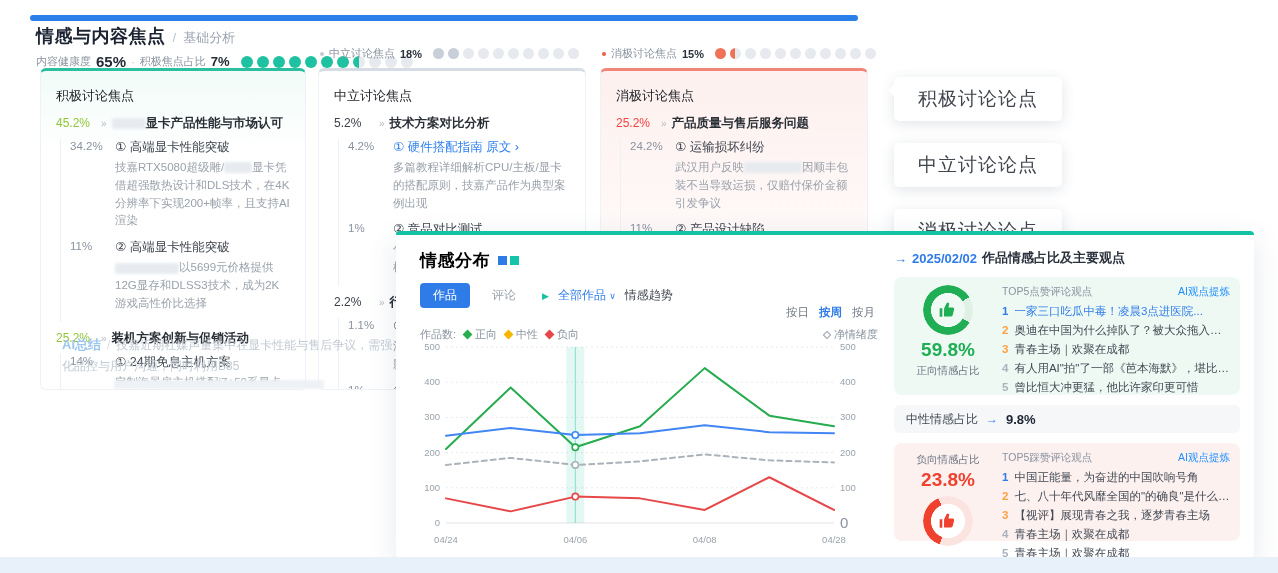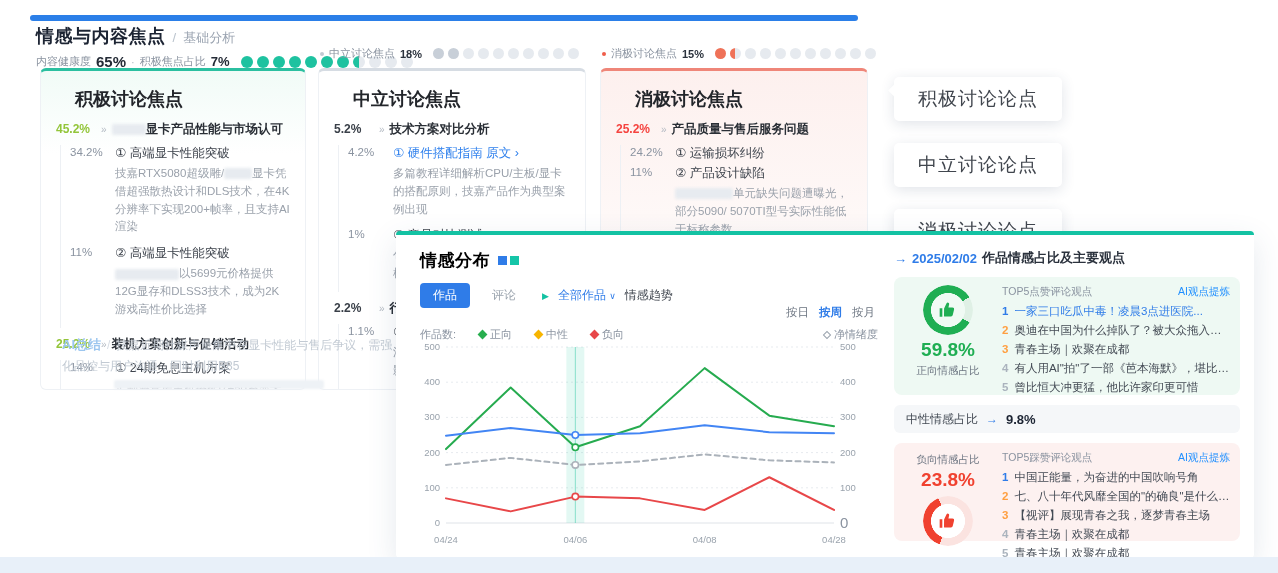--- a/index.html
+++ b/index.html
@@ -35,24 +35,24 @@
   .meta-label { color:#8a93a0; }
   .meta-value { color:#2b323d; font-weight:bold; }
 
   
   .col-card { top:68px; height:322px; border-radius:6px; border:1px solid #eef1f5; padding:16px 15px; overflow:hidden; background:#fff; }
   .col-card.tone-positive { left:40px; width:266px; border-top:3px solid #2bbfa0;
       background:linear-gradient(180deg,#f1fbf7 0%,#ffffff 26%); }
   .col-card.tone-neutral { left:318px; width:268px; border-top:3px solid #d6dce3; }
   .col-card.tone-negative { left:600px; width:268px; border-top:3px solid #ef8679;
       background:linear-gradient(180deg,#fdf0ee 0%,#fef8f7 45%,#fffdfd 100%); }
-  .col-header { font-size:18px; font-weight:bold; color:#23262b; margin-bottom:10px;margin-left:19px; }
+  .col-header { font-size:13px; font-weight:normal; color:#23262b; margin-bottom:10px; }
 
   .topic-head { display:flex; align-items:baseline; gap:5px; margin:8px 0 7px; }
-  .t-pct { font-size:12px; font-weight:bold; width:40px; flex:none; }
+  .t-pct { font-size:12px; font-weight:normal; width:40px; flex:none; }
   .t-pct.c-lime { color:#93c53a; }
   .t-pct.c-dark { color:#3a4049; }
   .t-pct.c-red { color:#f5433f; }
   .t-pct.c-orange { color:#fa8c16; }
   .t-arrow { color:#b3bac2; font-size:10px; flex:none; }
   .t-title { font-size:12.5px; font-weight:bold; color:#2a2f36; }
   .subs { margin-left:4px; border-left:1px solid #edf0f4; padding-left:9px; }
   .sub { display:flex; gap:8px; }
   .s-pct { width:37px; flex:none; font-size:11.5px; color:#8a93a0; padding-top:1px; }
   .s-body { flex:1; }
@@ -85,21 +85,21 @@
   .tab { font-size:12px; padding:4px 13px; border-radius:4px; cursor:pointer; }
   .tab.active { background:#2f7ce8; color:#fff; }
   .tab.idle { color:#9aa3ad; }
   .play { color:#13c2a3; font-size:9px; margin-left:4px; }
   .filter { color:#2f7ce8; font-size:12px; cursor:pointer; }
   .chev { font-size:9px; color:#2f7ce8; }
   .view-label { color:#3d434c; font-size:12px; }
   .gran { left:390px; top:70px; display:flex; gap:10px; font-size:11.5px; }
   .gran span { color:#6b7480; cursor:pointer; }
   .gran .g-active { color:#2f7ce8; font-weight:bold; }
-  .legend-row { left:24px; top:92px; display:flex; align-items:center; gap:23px; font-size:11px; color:#8a93a0; }
+  .legend-row { left:24px; top:92px; display:flex; align-items:center; gap:8px; font-size:11px; color:#8a93a0; }
   .ld { width:7px; height:7px; transform:rotate(45deg); display:inline-block; margin-right:4px; }
   .legend-right { left:428px; top:92px; font-size:11px; color:#8a93a0; display:flex; align-items:center; }
   .ld-hollow { width:6px; height:6px; transform:rotate(45deg); border:1.5px solid #9aa3ad; display:inline-block; margin-right:4px; }
 
   
   .rp { left:498px; top:14px; width:346px; }
   .rp-header { display:flex; align-items:center; gap:5px; font-size:13px; }
   .rp-arrow { color:#2f7ce8; font-weight:bold; }
   .rp-date { color:#2f7ce8; font-weight:bold; }
   .rp-htext { color:#2b323d; font-weight:bold; }
@@ -291,20 +291,21 @@
     <div class="topic-head">
       <span class="t-pct c-red">25.2%</span>
       <span class="t-arrow">»</span>
       <span class="t-title">产品质量与售后服务问题</span>
     </div>
     <div class="subs">
       <div class="sub">
         <span class="s-pct">24.2%</span>
         <div class="s-body">
           <div class="s-label">① 运输损坏纠纷</div>
+          <div class="s-desc">武汉用户反映<span class="redact" style="width: 58px;"></span>因顺丰包装不当导致运损，仅赔付保价金额引发争议</div>
         </div>
       </div>
       <div class="sub">
         <span class="s-pct">11%</span>
         <div class="s-body">
           <div class="s-label">② 产品设计缺陷</div>
           <div class="s-desc"><span class="redact" style="width: 58px;"></span>单元缺失问题遭曝光，部分5090/ 5070TI型号实际性能低于标称参数</div>
         </div>
       </div>
     </div>

